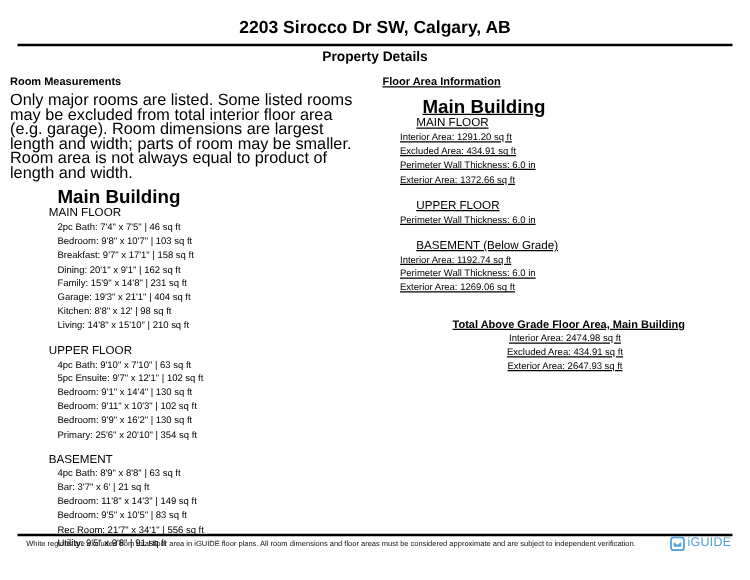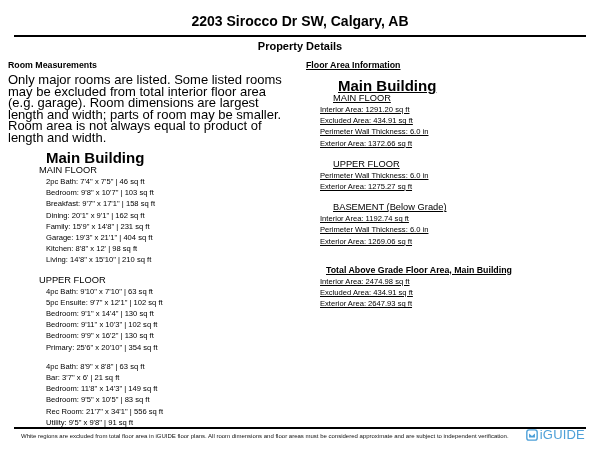--- a/index.html
+++ b/index.html
@@ -61,21 +61,21 @@
   .col-left  .floor-name { margin-left: 31px; }
   .col-right .floor-name { margin-left: 27px; }
   .data-line {
     font-size: 7.6px;
     line-height: 11.2px;
   }
   .col-left  .data-line { margin-left: 38px; }
   .col-right .data-line { margin-left: 14px; }
   .floor-block + .floor-block { margin-top: 8px; }
   .area-block + .area-block  { margin-top: 9px; }
-  .total-block { margin-top: 17px; }
+  .total-block { margin-top: 17px; text-align: center; }
   .total-heading {
     margin-left: 20px;
     font-size: 8.8px;
     font-weight: bold;
     line-height: 12px;
   }
   .total-block .data-line { }
   .footer-rule {
     position: absolute;
     left: 14px; right: 14px; top: 427px;
@@ -93,21 +93,21 @@
   .logo {
     position: absolute;
     right: 15px; top: 428px;
     display: flex;
     align-items: center;
     gap: 2px;
     color: #4DA0D8; 
   }
   .logo svg { width: 12px; height: 12px; display: block; }
   .logo-text {
-    font-size: 13px;
+    font-size: 10px;
     line-height: 14px;
     letter-spacing: 0.2px;
   }
 </style>
 </head>
 <body>
 
 <div>
 
   <div class="doc-title">2203 Sirocco Dr SW, Calgary, AB</div>
@@ -135,20 +135,21 @@
       <div class="floor-name">UPPER FLOOR</div>
       <div class="data-line">4pc Bath: 9'10" x 7'10" | 63 sq ft</div>
       <div class="data-line">5pc Ensuite: 9'7" x 12'1" | 102 sq ft</div>
       <div class="data-line">Bedroom: 9'1" x 14'4" | 130 sq ft</div>
       <div class="data-line">Bedroom: 9'11" x 10'3" | 102 sq ft</div>
       <div class="data-line">Bedroom: 9'9" x 16'2" | 130 sq ft</div>
       <div class="data-line">Primary: 25'6" x 20'10" | 354 sq ft</div>
     </div>
 
     <div class="floor-block">
+      <div class="floor-name">BASEMENT</div>
       <div class="data-line">4pc Bath: 8'9" x 8'8" | 63 sq ft</div>
       <div class="data-line">Bar: 3'7" x 6' | 21 sq ft</div>
       <div class="data-line">Bedroom: 11'8" x 14'3" | 149 sq ft</div>
       <div class="data-line">Bedroom: 9'5" x 10'5" | 83 sq ft</div>
       <div class="data-line">Rec Room: 21'7" x 34'1" | 556 sq ft</div>
       <div class="data-line">Utility: 9'5" x 9'8" | 91 sq ft</div>
     </div>
   </div>
 
   <div class="col col-right">
@@ -159,21 +160,20 @@
       <div class="floor-name">MAIN FLOOR</div>
       <div class="data-line">Interior Area: 1291.20 sq ft</div>
       <div class="data-line">Excluded Area: 434.91 sq ft</div>
       <div class="data-line">Perimeter Wall Thickness: 6.0 in</div>
       <div class="data-line">Exterior Area: 1372.66 sq ft</div>
     </div>
 
     <div class="area-block">
       <div class="floor-name">UPPER FLOOR</div>
       <div class="data-line">Perimeter Wall Thickness: 6.0 in</div>
-      <div class="data-line">Exterior Area: 1275.27 sq ft</div>
     </div>
 
     <div class="area-block">
       <div class="floor-name">BASEMENT (Below Grade)</div>
       <div class="data-line">Interior Area: 1192.74 sq ft</div>
       <div class="data-line">Perimeter Wall Thickness: 6.0 in</div>
       <div class="data-line">Exterior Area: 1269.06 sq ft</div>
     </div>
 
     <div class="total-block">

